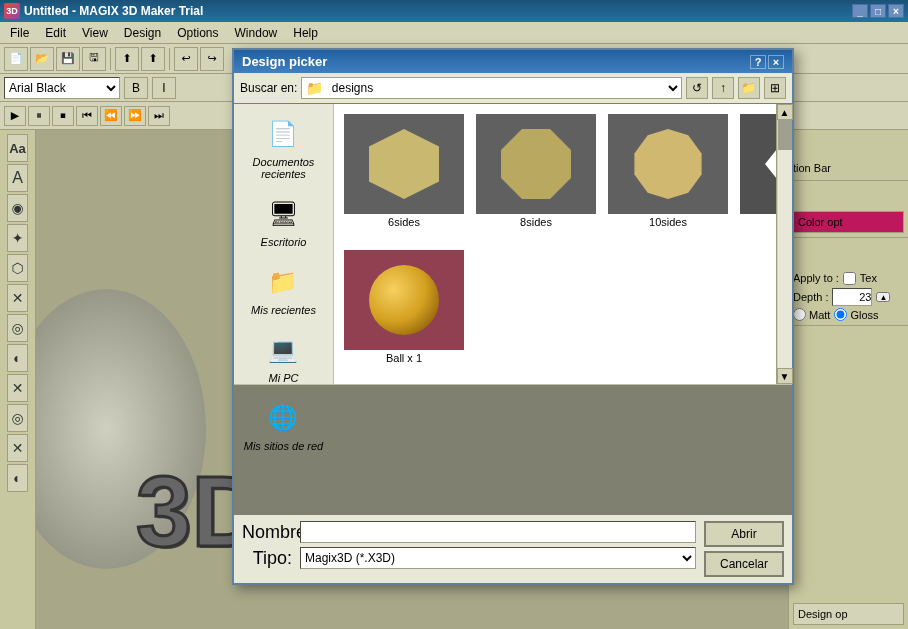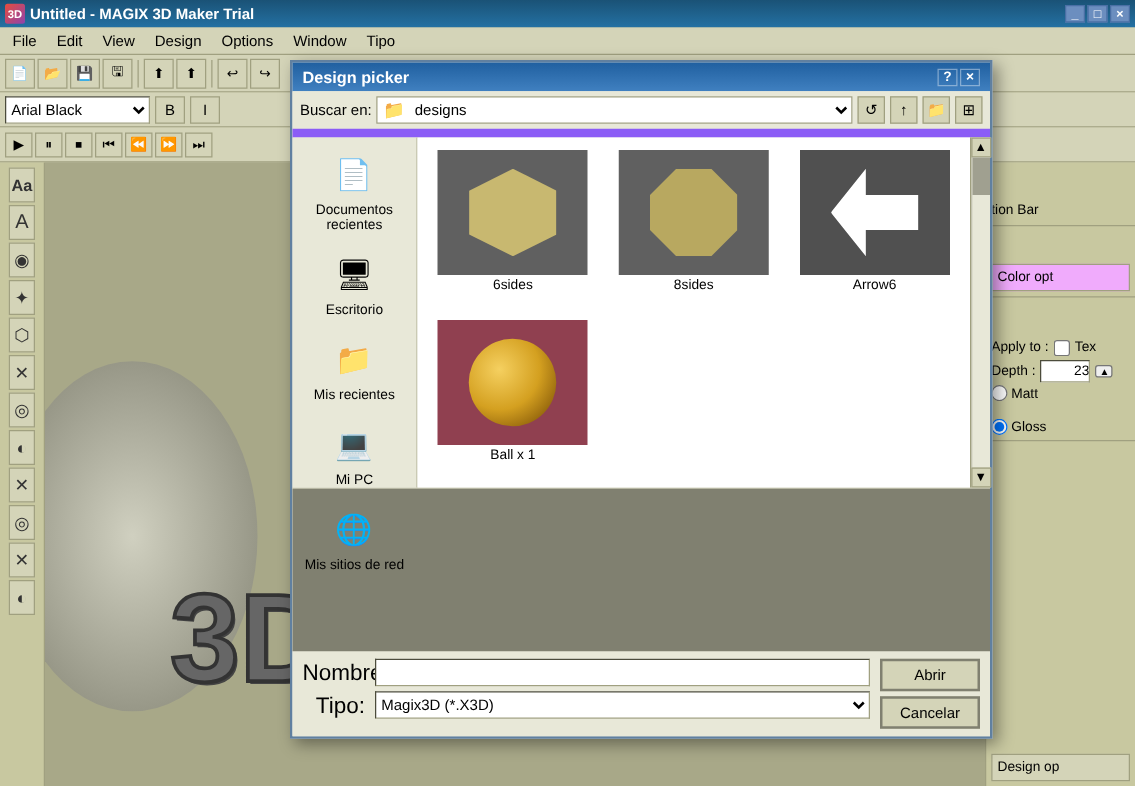--- a/index.html
+++ b/index.html
@@ -163,29 +163,29 @@
       flex-direction: column;
     }
     .right-panel-section {
       padding: 4px;
       border-bottom: 1px solid #a0a080;
       font-size: 11px;
       margin-top: 26px;
     }
     .right-panel-btn {
       width: 100%; height: 22px;
-      background: #f0abfc; border: 1px solid #a0a080;
+      background: #be185d; border: 1px solid #a0a080;
       text-align: left; padding: 2px 4px;
       cursor: pointer; font-size: 11px;
       display: flex; align-items: center;
     }
     .right-panel-label { font-size: 11px; margin: 2px 0; }
     .right-panel-row { display: flex; align-items: center; gap: 4px; margin: 2px 0; }
     .right-input { width: 40px; height: 18px; border: 1px inset #a0a080; font-size: 11px; text-align: right; }
-    .right-radio-group { display: flex; flex-direction: column; gap: 14px; font-size: 11px; }
+    .right-radio-group { display: flex; flex-direction: row; gap: 4px; font-size: 11px; }
     .right-radio-item { display: flex; align-items: center; gap: 3px; }
 
     
     #design-picker {
       position: fixed;
       top: 48px; left: 232px;
       width: 562px;
       background: #f0f0e8;
       border: 2px solid #6080a0;
       box-shadow: 4px 4px 12px rgba(0,0,0,0.4);
@@ -201,21 +201,21 @@
     }
     #dp-title-controls { display: flex; gap: 2px; }
     #dp-title-controls span {
       width: 16px; height: 14px;
       display: flex; align-items: center; justify-content: center;
       cursor: pointer; font-size: 11px;
       border: 1px solid rgba(255,255,255,0.4);
     }
     #dp-toolbar {
       display: flex; align-items: center; padding: 4px 6px;
-      background: #e8e8d8; border-bottom: 7px solid #8b5cf6;
+      background: #e8e8d8; border-bottom: 1px solid #8b5cf6;
       gap: 4px;
     }
     #dp-toolbar label { font-size: 12px; }
     #dp-location-select {
       flex: 1; height: 22px; border: 1px inset #a0a080;
       background: white; font-size: 12px;
     }
     .dp-toolbar-btn {
       width: 22px; height: 22px;
       background: #d4d4b8; border: 1px solid #a0a080;
@@ -239,27 +239,27 @@
     .nav-item {
       display: flex; flex-direction: column; align-items: center;
       cursor: pointer; padding: 4px;
       gap: 4px;
     }
     .nav-icon {
       width: 36px; height: 36px;
       display: flex; align-items: center; justify-content: center;
       font-size: 24px;
     }
-    .nav-label { font-size: 11px; text-align: center; color: #000; }
+    .nav-label { font-size: 11px; text-align: center; color: #000; font-style: italic; }
 
     #dp-grid {
       flex: 1;
       padding: 8px;
       display: grid;
-      grid-template-columns: repeat(3, 1fr);
+      grid-template-columns: repeat(4, 1fr);
       grid-template-rows: repeat(2, 1fr);
       gap: 8px;
       overflow-y: auto;
       background: white;
     }
     .dp-scrollbar {
       width: 16px;
       background: #d0d0c0;
       border-left: 1px solid #a0a080;
       display: flex; flex-direction: column; align-items: center;
@@ -396,21 +396,21 @@
   </div>
 </div>
 
 <div id="menu-bar">
   <span class="menu-item">File</span>
   <span class="menu-item">Edit</span>
   <span class="menu-item">View</span>
   <span class="menu-item">Design</span>
   <span class="menu-item">Options</span>
   <span class="menu-item">Window</span>
-  <span class="menu-item">Tipo</span>
+  <span class="menu-item">Help</span>
 </div>
 
 <div id="toolbar">
   <div class="toolbar-btn">📄</div>
   <div class="toolbar-btn">📂</div>
   <div class="toolbar-btn">💾</div>
   <div class="toolbar-btn">🖫</div>
   <div class="toolbar-sep"></div>
   <div class="toolbar-btn">⬆</div>
   <div class="toolbar-btn">⬆</div>
@@ -561,20 +561,26 @@
         <span class="design-label">6sides</span>
       </div>
 
       <div class="design-item">
         <div class="design-thumb">
           <div class="shape-oct"></div>
         </div>
         <span class="design-label">8sides</span>
       </div>
 
+      <div class="design-item">
+        <div class="design-thumb">
+          <div class="shape-dec"></div>
+        </div>
+        <span class="design-label">10sides</span>
+      </div>
 
       <div class="design-item">
         <div class="design-thumb" style="background:#505050;">
           <div class="shape-arrow"></div>
         </div>
         <span class="design-label">Arrow6</span>
       </div>
 
       <div class="design-item">
         <div class="design-thumb" style="background:#904050;">

